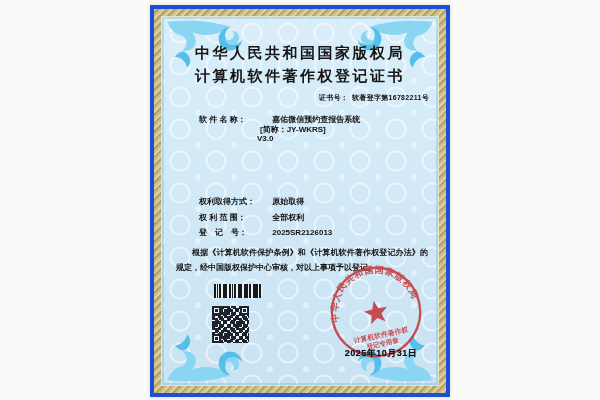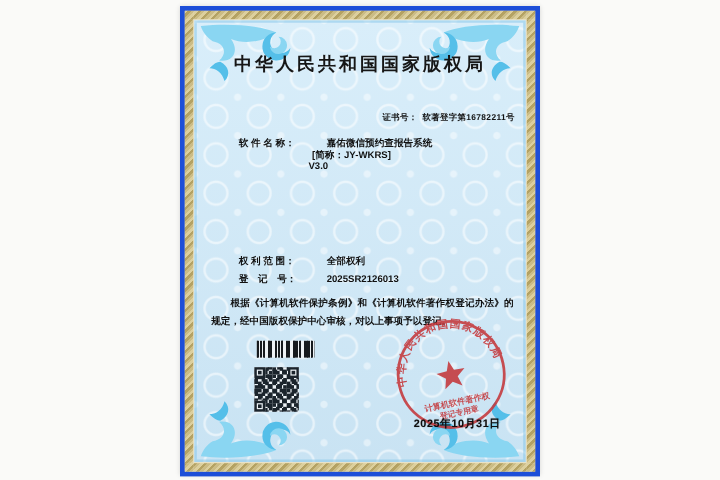--- a/index.html
+++ b/index.html
@@ -107,33 +107,38 @@
         <path d="M20,36 C28,40 30,48 24,54 C22,46 16,42 10,42 C14,38 17,36 20,36 Z" fill="#55bfe9"></path>
       </svg>
       <svg class="flourish fl-br" viewBox="0 0 90 60">
         <path d="M2,3 C30,0 58,3 72,9 C60,18 42,20 30,15 C38,26 32,37 19,35 C27,28 24,19 13,17 C8,14 4,9 2,3 Z" fill="#8ad6f2"></path>
         <path d="M72,9 a13,13 0 1 0 13,14 a10,10 0 1 1 -13,-14 Z" fill="#55bfe9"></path>
         <path d="M74,13 a8,8 0 1 1 -8,9 a5,5 0 1 0 8,-9 Z" fill="#8ad6f2"></path>
         <path d="M20,36 C28,40 30,48 24,54 C22,46 16,42 10,42 C14,38 17,36 20,36 Z" fill="#55bfe9"></path>
       </svg>
 
       <div class="title title-1">中华人民共和国国家版权局</div>
+      <div class="title title-2">计算机软件著作权登记证书</div>
 
       <div class="cert-no">
         <span class="lbl">证书号：</span><span>软著登字第16782211号</span>
       </div>
 
       <div class="field f-software">
         <span class="f-label">软 件 名 称：</span>
         <span class="f-value">嘉佑微信预约查报告系统</span>
       </div>
       <div class="f-sub1">[简称：JY-WKRS]</div>
       <div class="f-sub2">V3.0</div>
 
 
+      <div class="field f-acq">
+        <span class="f-label">权利取得方式：</span>
+        <span class="f-value">原始取得</span>
+      </div>
 
       <div class="field f-scope">
         <span class="f-label">权 利 范 围：</span>
         <span class="f-value">全部权利</span>
       </div>
 
       <div class="field f-reg">
         <span class="f-label">登　记　号：</span>
         <span class="f-value">2025SR2126013</span>
       </div>

